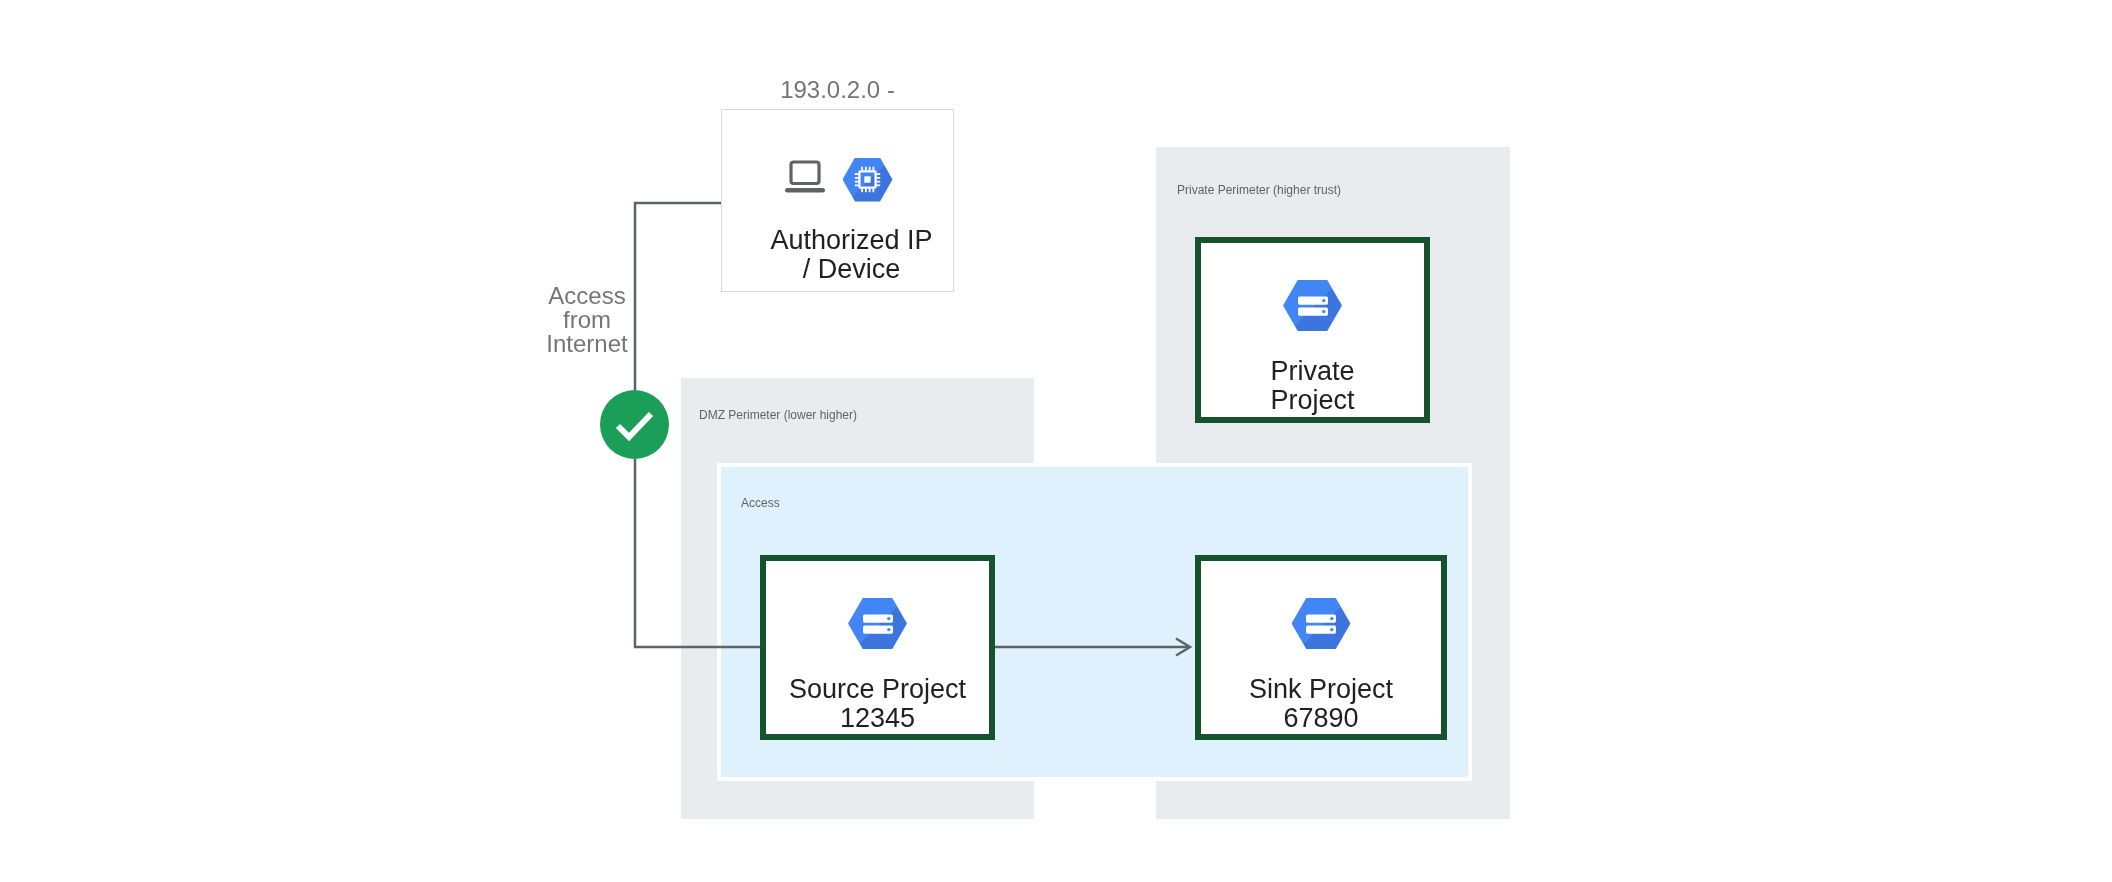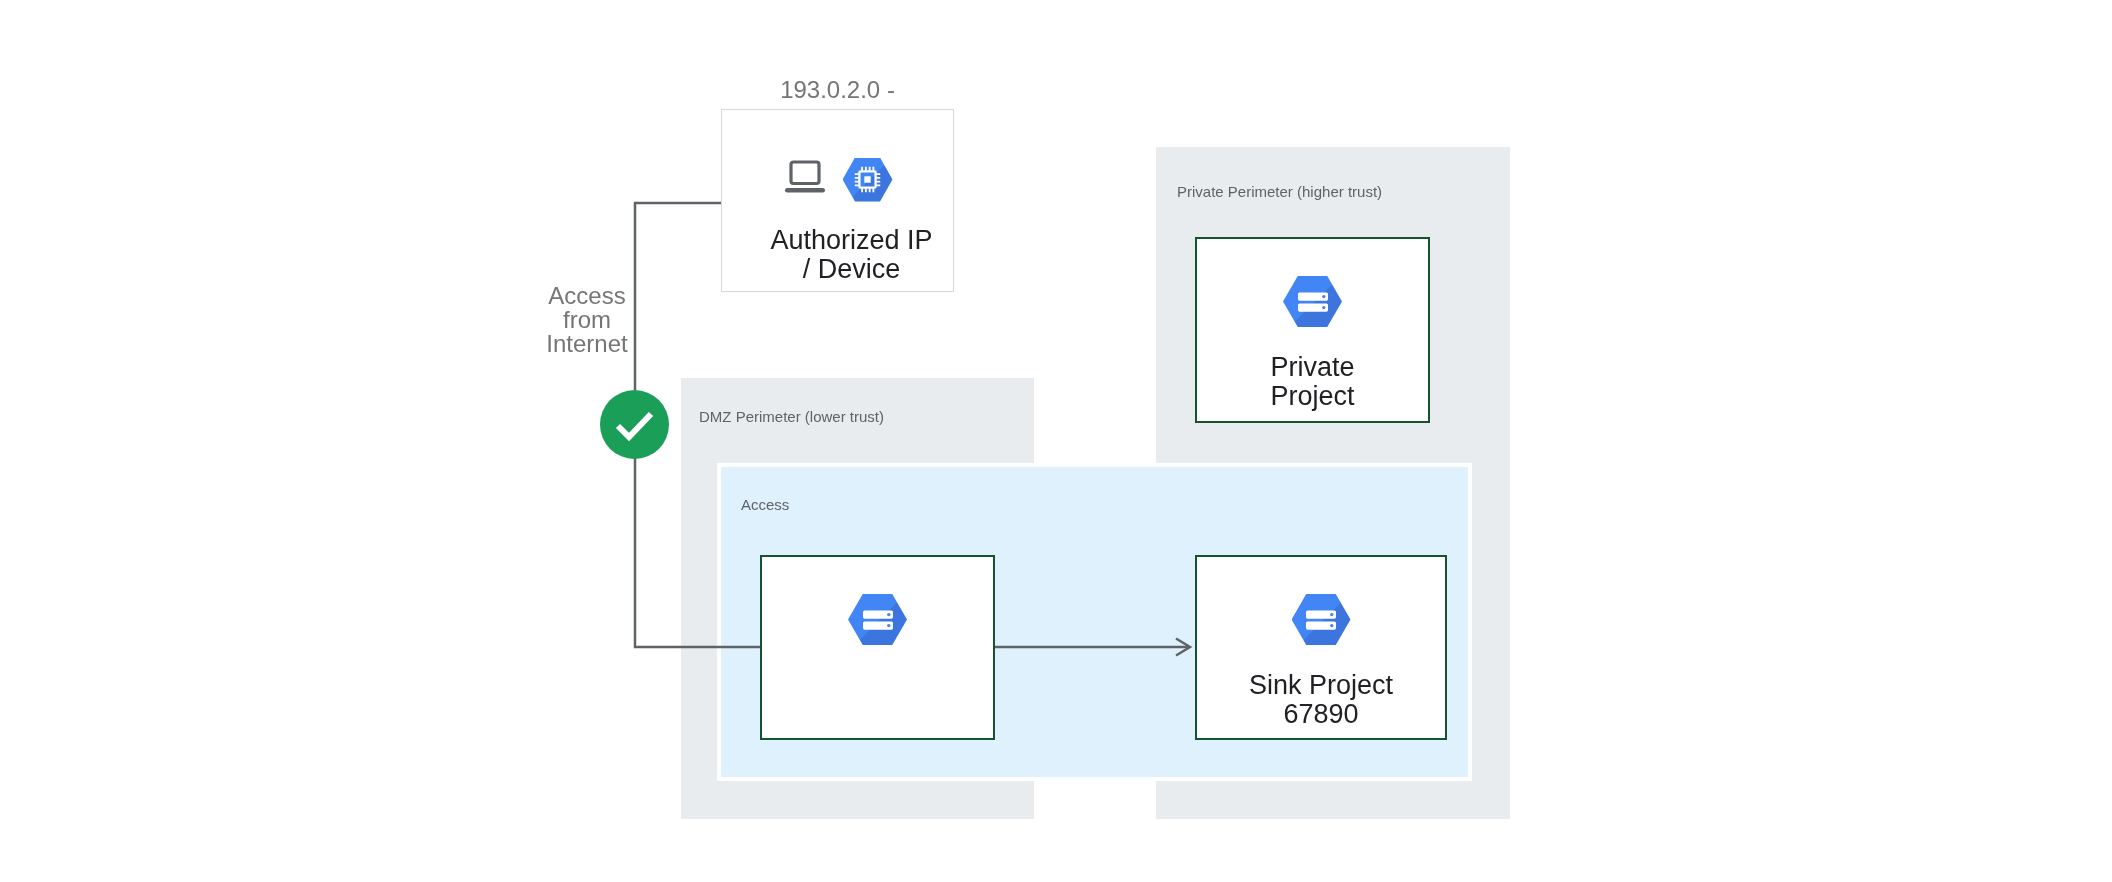--- a/index.html
+++ b/index.html
@@ -12,21 +12,21 @@
   }
   .abs { position: absolute; }
 
   
   .perimeter {
     background: #e9ecee;
     z-index: 1;
   }
   .perimeter-label, .bridge-label {
     position: absolute;
-    font-size: 15px;
+    font-size: 12px;
     color: #5f6368;
     white-space: nowrap;
   }
   .bridge {
     background: #dff1fc;
     border: 4px solid #ffffff;
     box-sizing: border-box;
     z-index: 2;
   }
 
@@ -36,21 +36,21 @@
   
   .node {
     background: #ffffff;
     box-sizing: border-box;
     display: flex;
     flex-direction: column;
     align-items: center;
     z-index: 4;
   }
   .node-authorized { border: 1px solid #d5d8dc; padding-top: 47px; }
-  .node-project    { border: 2px solid #14532d; padding-top: 37px; }
+  .node-project    { border: 6px solid #14532d; padding-top: 37px; }
   .node-title {
     font-size: 27px;
     line-height: 29px;
     color: #202124;
     text-align: center;
     white-space: pre-line;
   }
   .node-authorized .node-title { margin-top: 24px; margin-left: 28px; }
   .node-project    .node-title { margin-top: 26px; }
 
@@ -81,21 +81,21 @@
     border-radius: 50%;
     background: #1a9e58;
     display: flex; align-items: center; justify-content: center;
     z-index: 5;
   }
 </style>
 </head>
 <body>
 
 <div class="abs perimeter" style="left:681px; top:378px; width:353px; height:441px;">
-  <div class="perimeter-label" style="left:18px; top:30px;">DMZ Perimeter (lower trust)</div>
+  <div class="perimeter-label" style="left:18px; top:30px;">DMZ Perimeter (lower higher)</div>
 </div>
 
 <div class="abs perimeter" style="left:1156px; top:147px; width:354px; height:672px;">
   <div class="perimeter-label" style="left:21px; top:36px;">Private Perimeter (higher trust)</div>
 </div>
 
 <div class="abs bridge" style="left:717px; top:463px; width:755px; height:318px;">
   <div class="bridge-label" style="left:20px; top:29px;">Access</div>
 </div>
 
@@ -155,20 +155,22 @@
 
 <div class="abs node node-project" style="left:760px; top:555px; width:235px; height:185px;">
   <span class="hex hex-project">
     <svg width="34" height="28" viewBox="0 0 34 28">
       <rect x="2" y="4.5" width="30" height="8.2" rx="1.6" fill="#ffffff"></rect>
       <rect x="2" y="15.5" width="30" height="8.2" rx="1.6" fill="#ffffff"></rect>
       <circle cx="27.8" cy="8.6" r="1.7" fill="#4285f4"></circle>
       <circle cx="27.8" cy="19.6" r="1.7" fill="#4285f4"></circle>
     </svg>
   </span>
+  <div class="node-title">Source Project
+12345</div>
 </div>
 
 <div class="abs node node-project" style="left:1195px; top:555px; width:252px; height:185px;">
   <span class="hex hex-project">
     <svg width="34" height="28" viewBox="0 0 34 28">
       <rect x="2" y="4.5" width="30" height="8.2" rx="1.6" fill="#ffffff"></rect>
       <rect x="2" y="15.5" width="30" height="8.2" rx="1.6" fill="#ffffff"></rect>
       <circle cx="27.8" cy="8.6" r="1.7" fill="#4285f4"></circle>
       <circle cx="27.8" cy="19.6" r="1.7" fill="#4285f4"></circle>
     </svg>

